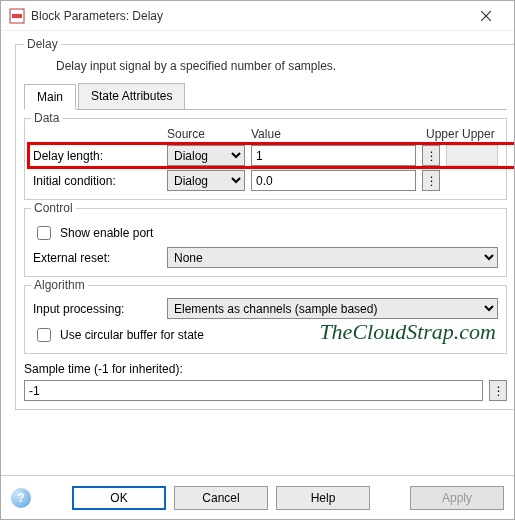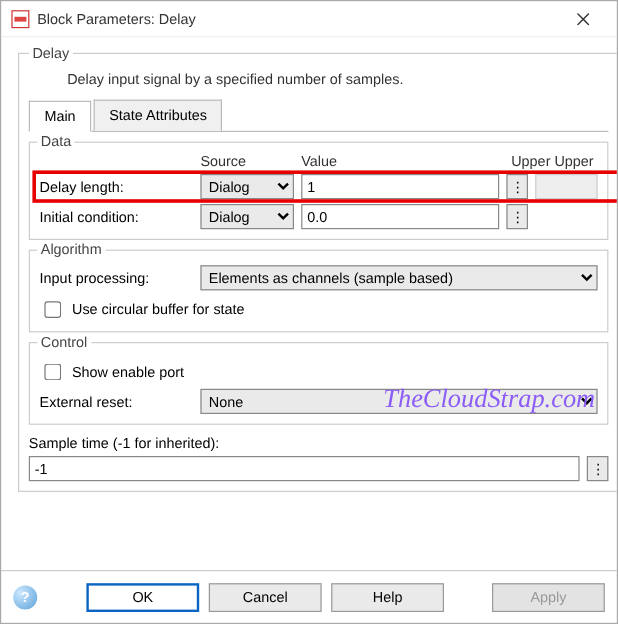--- a/index.html
+++ b/index.html
@@ -39,21 +39,21 @@
   .chk input { width: 14px; height: 14px; }
   .strow { margin-top: 2px; }
   .stlabel { margin-bottom: 4px; }
   .strow .row input { flex: 1; }
   .footer { height: 44px; border-top: 1px solid #ccc; display: flex; align-items: center; padding: 0 10px; gap: 8px; }
   .help { width: 20px; height: 20px; border-radius: 50%; background: radial-gradient(circle at 30% 30%, #cde8ff, #5aa0d8); display: flex; align-items: center; justify-content: center; color: #fff; font-weight: bold; cursor: pointer; }
   .spacer { flex: 1; }
   .btn { width: 94px; height: 24px; border: 1px solid #999; background: #eaeaea; cursor: pointer; }
   .btn.primary { border: 2px solid #0a64c2; background: #fff; }
   .btn.disabled { color: #999; background: #e3e3e3; cursor: default; margin-left: 32px; }
-  .watermark { position: absolute; right: 18px; top: 288px; color: #8b5cf6; font-family: 'Comic Sans MS', cursive; font-style: italic; font-size: 22px; pointer-events: none; }
+  .watermark { position: absolute; right: 18px; top: 288px; color: #14532d; font-family: 'Comic Sans MS', cursive; font-style: italic; font-size: 22px; pointer-events: none; }
 </style>
 </head>
 <body>
 
 <div class="window">
   <div class="titlebar">
     <span class="appicon">
       <svg width="16" height="16">
           <rect x="1" y="1" width="14" height="14" fill="#fff" stroke="#c33"></rect>
           <rect x="3" y="6" width="10" height="4" fill="#d44"></rect>
@@ -98,44 +98,44 @@
           <div class="row">
             <div class="lbl">Initial condition:</div>
             <select class="src"><option>Dialog</option></select>
             <input type="text" class="valinput" value="0.0" style="">
             <div class="dots">⋮</div>
             <div style="width:52px"></div>
           </div>
         </div>
       </div>
 
+      <div class="sub">
+        <span class="legend">Control</span>
+        <div class="subbody">
+          <div class="chk">
+            <input type="checkbox" style="">
+            <span>Show enable port</span>
+          </div>
+          <div class="row">
+            <div class="lbl">External reset:</div>
+            <select class="wide" style="flex:1"><option>None</option></select>
+          </div>
+        </div>
+      </div>
+
       <div class="sub algo">
         <span class="legend">Algorithm</span>
         <div class="subbody">
           <div class="row">
             <div class="lbl">Input processing:</div>
             <select class="wide"><option>Elements as channels (sample based)</option></select>
           </div>
           <div class="chk">
             <input type="checkbox" style="">
             <span>Use circular buffer for state</span>
-          </div>
-        </div>
-      </div>
-
-      <div class="sub">
-        <span class="legend">Control</span>
-        <div class="subbody">
-          <div class="chk">
-            <input type="checkbox" style="">
-            <span>Show enable port</span>
-          </div>
-          <div class="row">
-            <div class="lbl">External reset:</div>
-            <select class="wide" style="flex:1"><option>None</option></select>
           </div>
         </div>
       </div>
 
       <div class="strow">
         <div class="stlabel">Sample time (-1 for inherited):</div>
         <div class="row">
           <input type="text" value="-1" style="">
           <div class="dots">⋮</div>
         </div>

